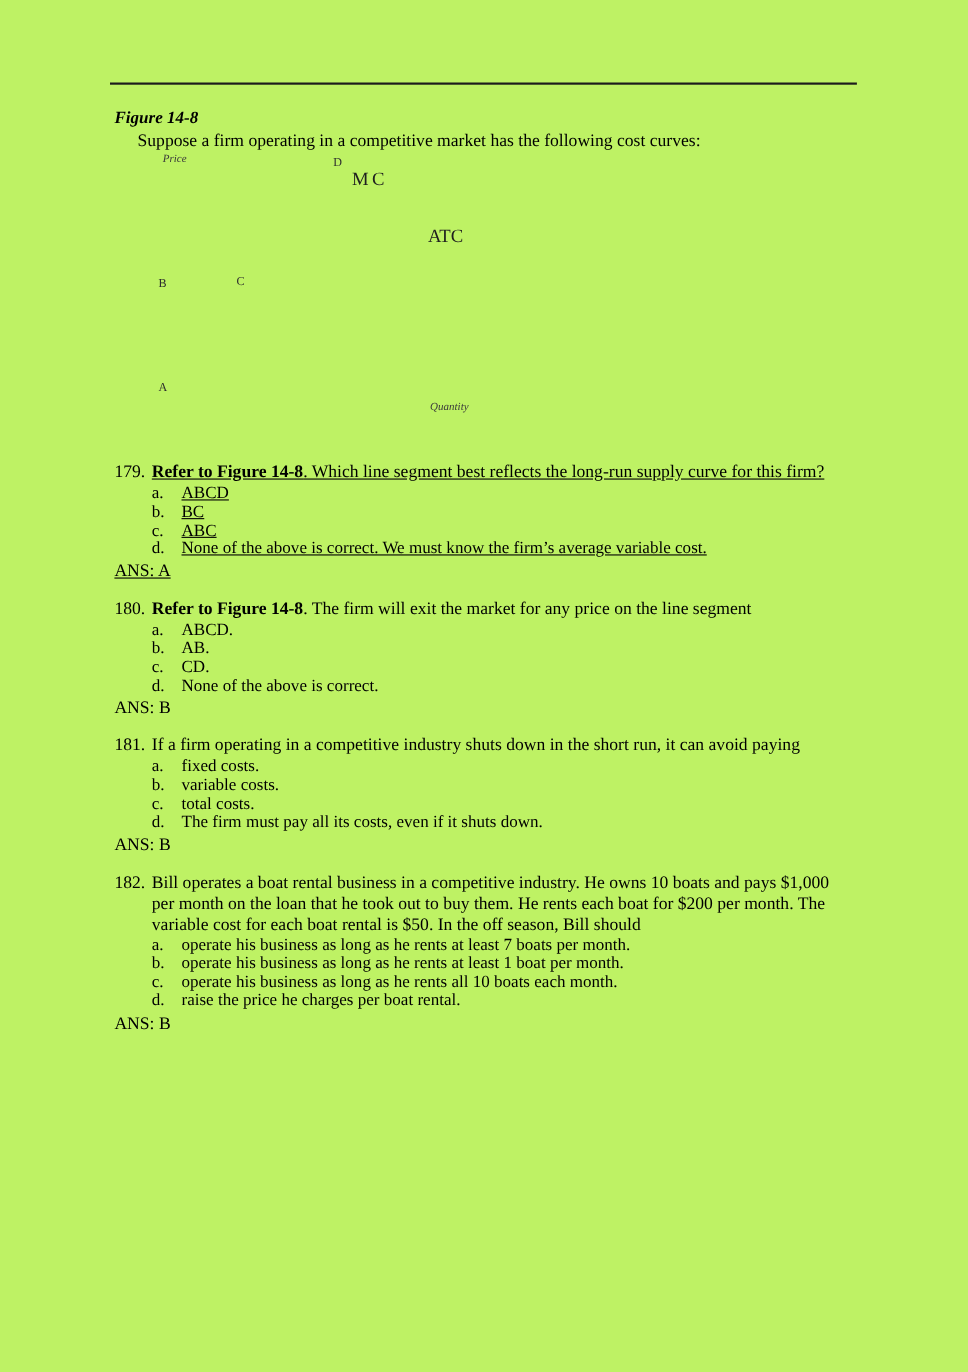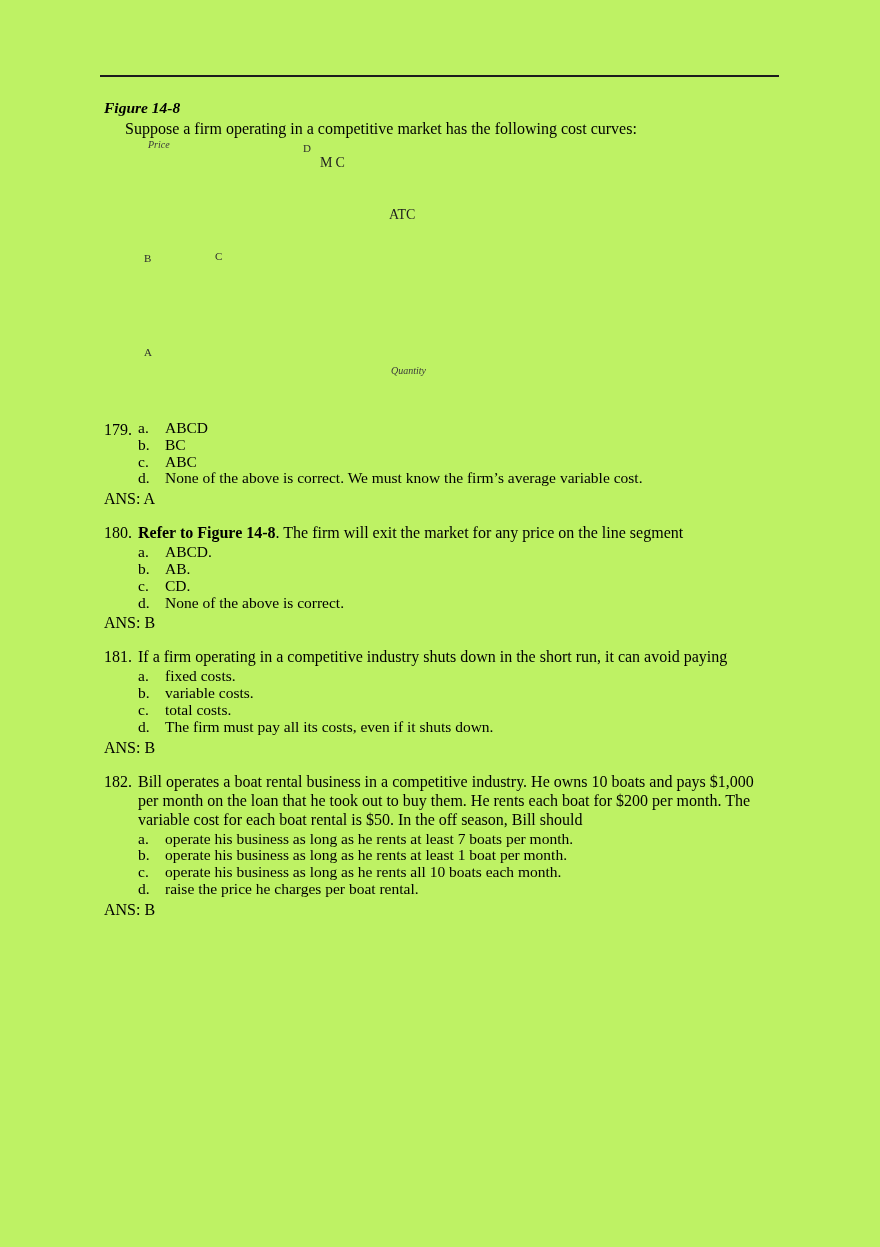--- a/index.html
+++ b/index.html
@@ -50,32 +50,32 @@
     color: #2e2e2e;
     line-height: 12px;
     white-space: nowrap;
   }
   .axis-label {
     font-style: italic;
     font-size: 10px;
     color: #3a3a3a;
   }
   .curve-label {
-    font-size: 14px;
+    font-size: 17px;
     color: #1f1f1f;
   }
   .mc-spacing { letter-spacing: 3px; }
   .questions { margin-top: 31px; }
   .question {
     position: relative;
     padding-left: 34px;
     font-size: 16px;
     margin-top: 15px;
   }
-  .question:first-child { margin-top: 0; }
+  .question:first-child { margin-top: 0; text-decoration: underline; }
   .q-num {
     position: absolute;
     left: 0;
     top: 0;
     line-height: 19px;
   }
   .q-text { line-height: 19px; }
   .q-text b { font-weight: bold; }
   .options { margin-top: 2px; }
   .option {
@@ -113,20 +113,21 @@
       <span class="glabel" style="left:40px; top:113px;">B</span>
       <span class="glabel" style="left:111px; top:111px;">C</span>
       <span class="glabel" style="left:40px; top:207px;">A</span>
       <span class="glabel axis-label" style="left:287px; top:226px;">Quantity</span>
     </div>
 
     <div class="questions">
 
       <div class="question">
         <span class="q-num">179.</span>
+        <div class="q-text"><b>Refer to Figure 14-8</b><span>. Which line segment best reflects the long-run supply curve for this firm?</span></div>
         <div class="options">
           <div class="option"><span class="opt-letter">a.</span><span>ABCD</span></div>
           <div class="option"><span class="opt-letter">b.</span><span>BC</span></div>
           <div class="option"><span class="opt-letter">c.</span><span>ABC</span></div>
           <div class="option"><span class="opt-letter">d.</span><span>None of the above is correct.  We must know the firm’s average variable cost.</span></div>
         </div>
         <div class="answer">ANS: A</div>
       </div>
 
       <div class="question">

